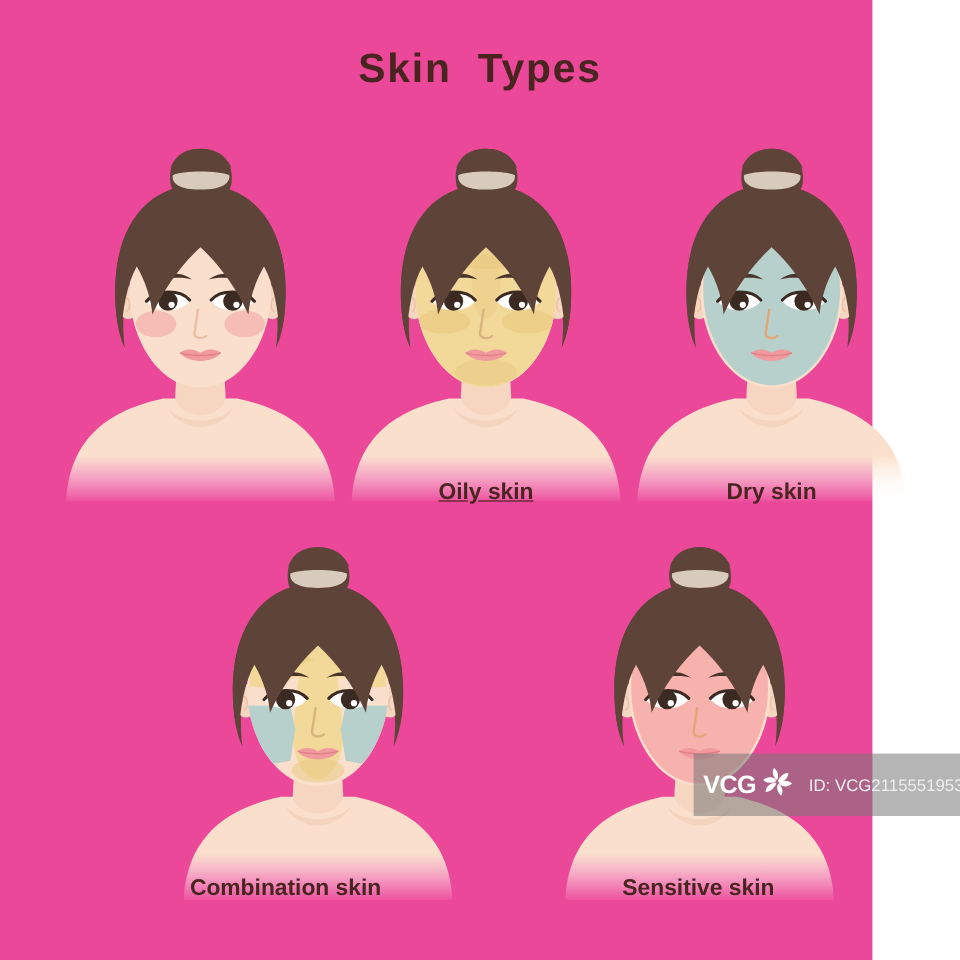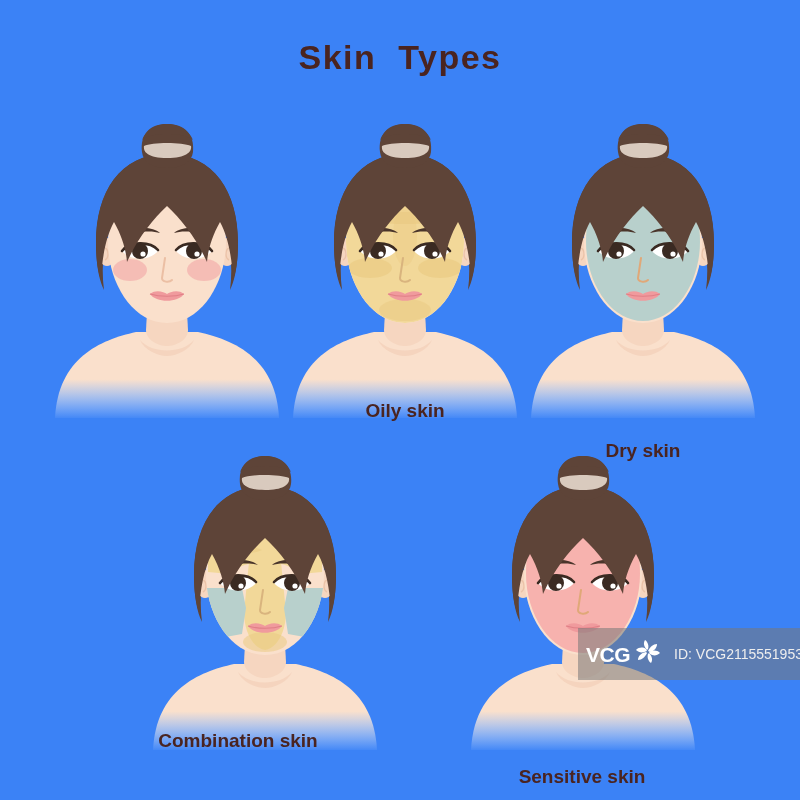--- a/index.html
+++ b/index.html
@@ -12,23 +12,23 @@
     width: 800px;
     height: 800px;
     position: relative;
     overflow: hidden;
     font-family: "Liberation Sans", sans-serif;
   }
 
   #poster {
     position: absolute;
     left: 0; top: 0;
-    width: 800px;
+    width: 727px;
     height: 800px;
-    background: #3b82f6;
+    background: #ec4899;
   }
 
   #title {
     position: absolute;
     left: 0;
     top: 38px;
     width: 800px;
     text-align: center;
     font-family: "Liberation Sans", sans-serif;
     font-size: 34px;
@@ -64,24 +64,24 @@
   
   #fig-normal      { left: 52px;  top: 118px; }
   #fig-oily        { left: 290px; top: 118px; }
   #fig-dry         { left: 528px; top: 118px; }
   
   #fig-combination { left: 150px; top: 450px; }
   #fig-sensitive   { left: 468px; top: 450px; }
 
   
   #cap-normal      { left: 37px;  top: 400px; }
-  #cap-oily        { left: 275px; top: 400px; }
-  #cap-dry         { left: 513px; top: 400px; margin-top: 40px; }
+  #cap-oily        { left: 275px; top: 400px; text-decoration: underline; }
+  #cap-dry         { left: 513px; top: 400px; }
   #cap-combination { left: 108px; top: 730px; }
-  #cap-sensitive   { left: 452px; top: 730px; margin-top: 36px; }
+  #cap-sensitive   { left: 452px; top: 730px; }
 
   
   #watermark {
     position: absolute;
     left: 578px;
     top: 628px;
     width: 222px;
     height: 52px;
     background: rgba(120,120,120,0.55);
     display: flex;

